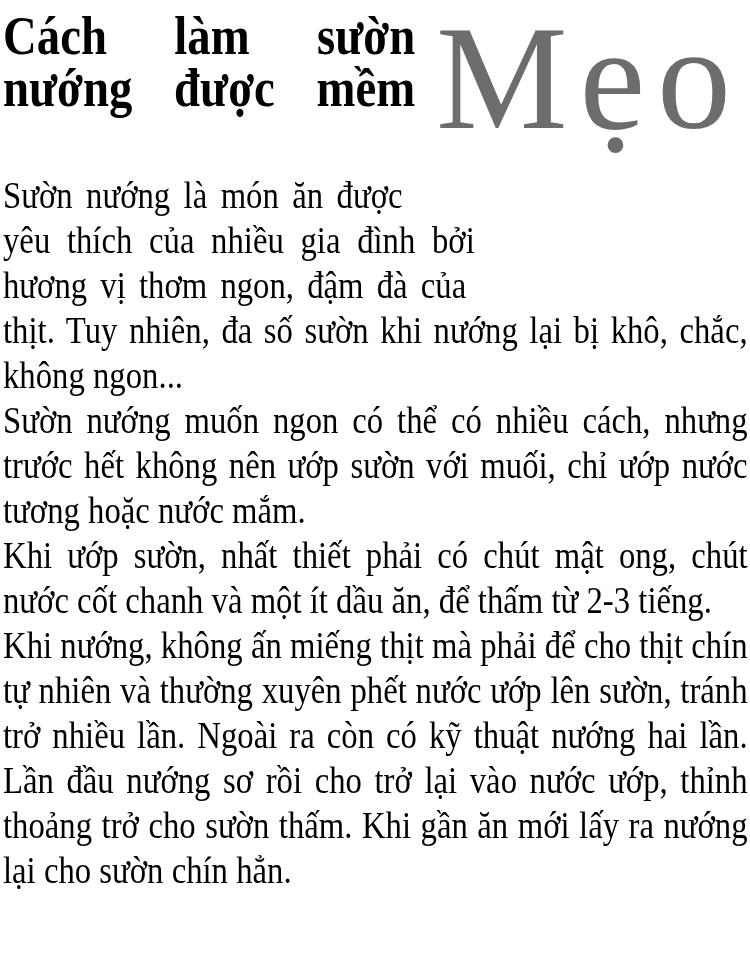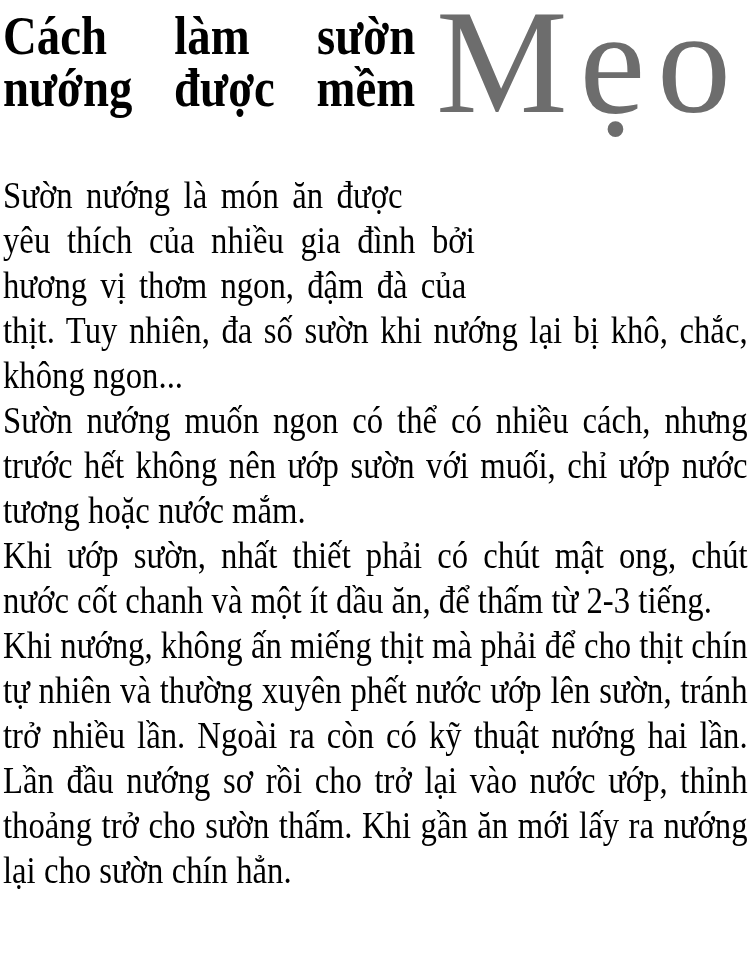--- a/index.html
+++ b/index.html
@@ -12,21 +12,21 @@
     height: 957px;
     background: #ffffff;
     overflow: hidden;
     font-family: "Liberation Serif", "DejaVu Serif", serif;
     color: #000000;
   }
 
   
   .masthead {
     position: absolute;
-    top: 0; left: 0; right: 0;
+    top: 16px; left: 0; right: 0;
     height: 250px;
     z-index: 1;
   }
   .masthead-word {
     position: absolute;
     line-height: 1;
     font-size: 148px;
     font-family: "Liberation Serif", "DejaVu Serif", serif;
     white-space: nowrap;
   }

